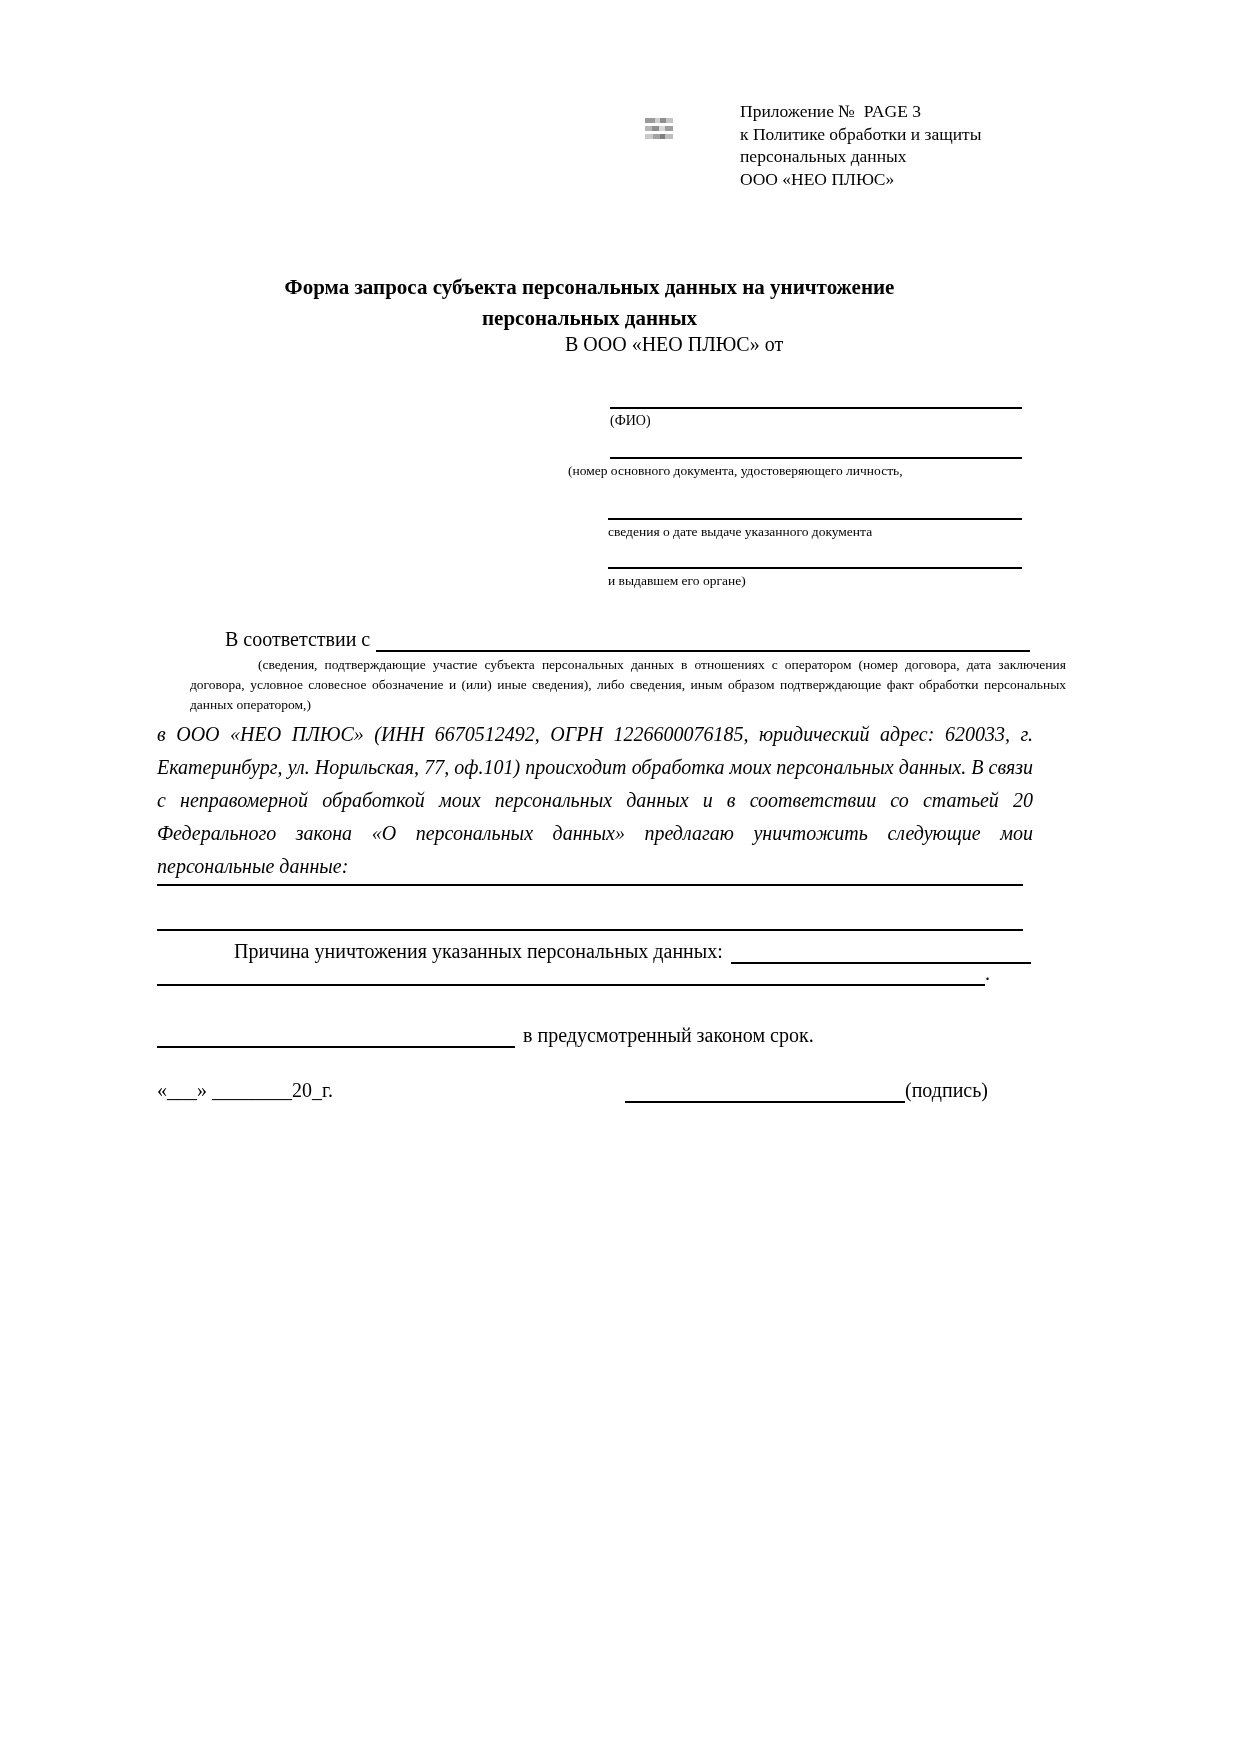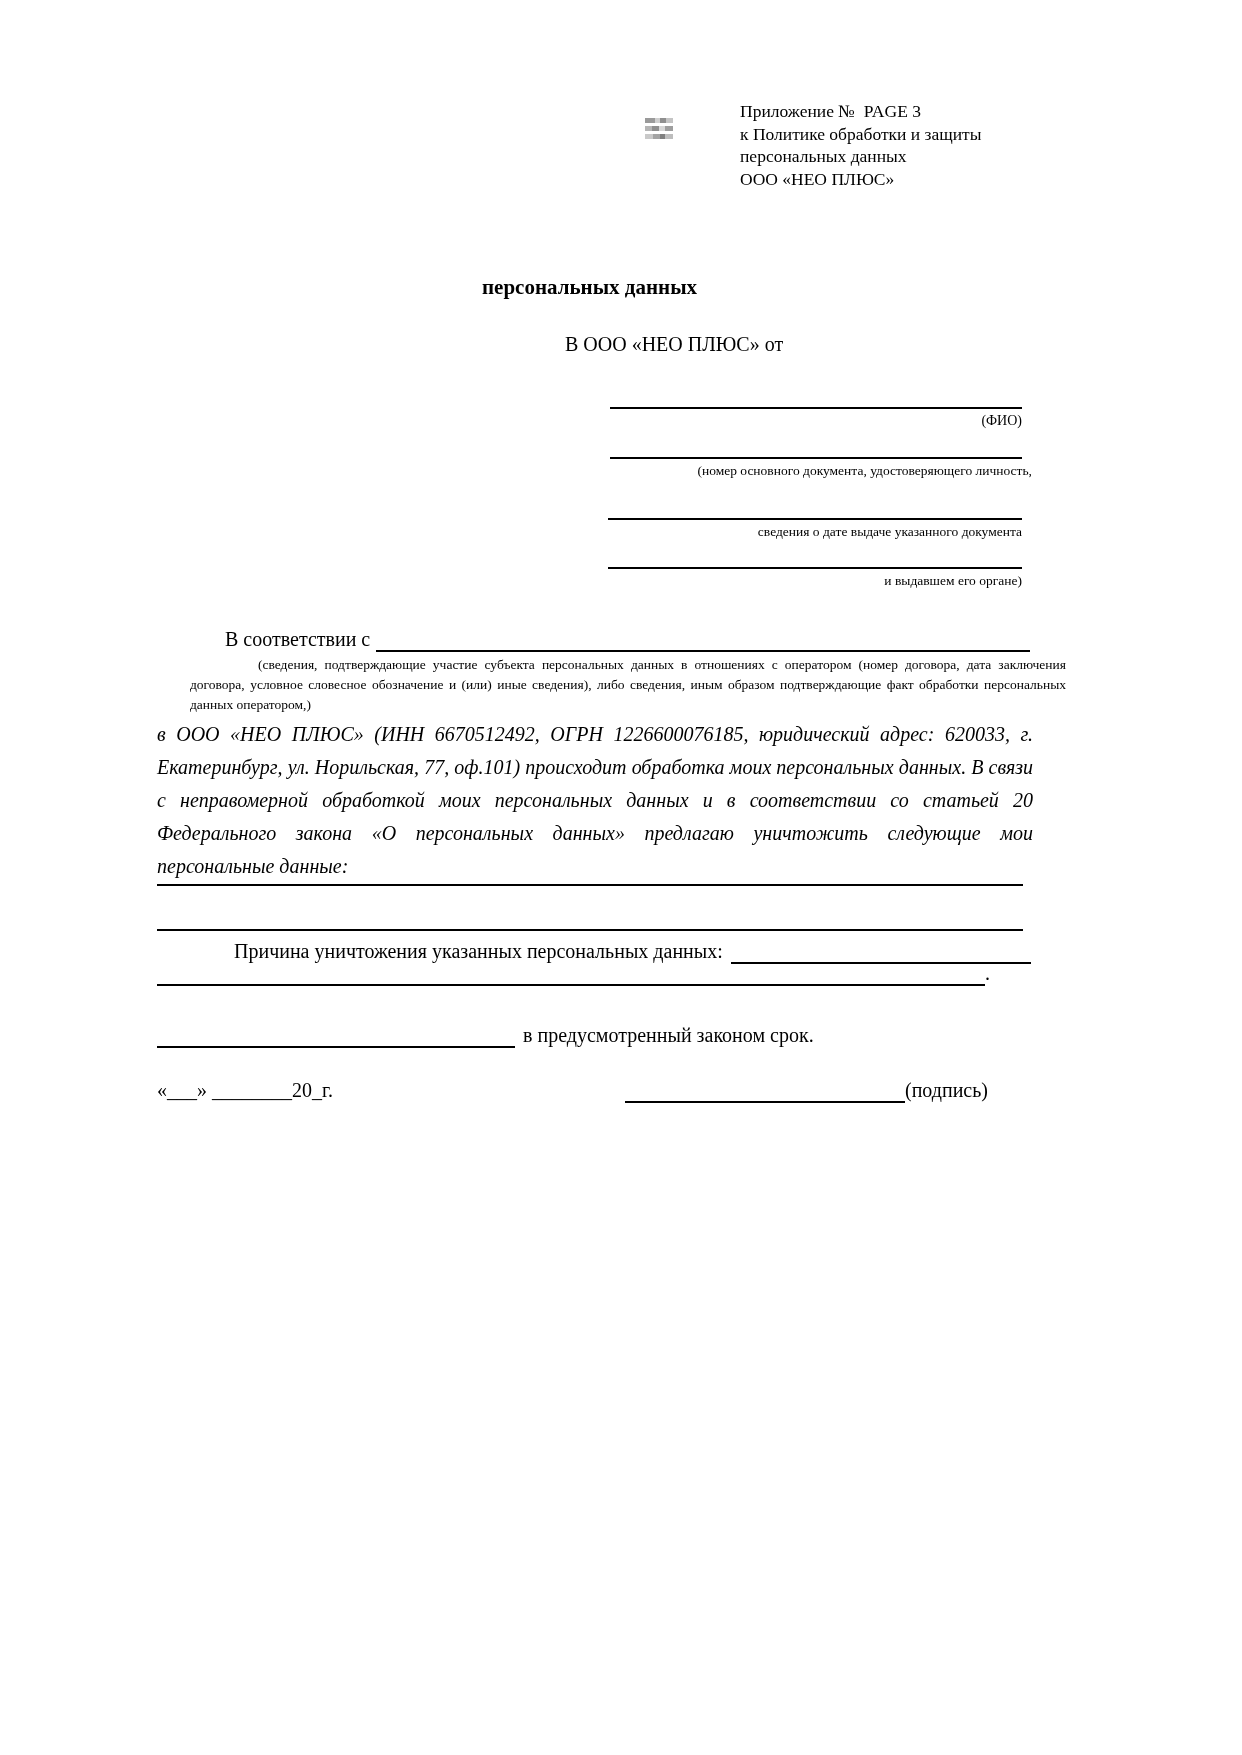--- a/index.html
+++ b/index.html
@@ -20,21 +20,21 @@
     background:linear-gradient(90deg,#9a9a9a 0 35%,#cfcfcf 35% 55%,#8f8f8f 55% 75%,#c4c4c4 75% 100%);}
   .artifact .bar:nth-child(2){background:linear-gradient(90deg,#b5b5b5 0 25%,#8f8f8f 25% 50%,#d6d6d6 50% 70%,#9e9e9e 70% 100%);}
   .artifact .bar:nth-child(3){background:linear-gradient(90deg,#c9c9c9 0 30%,#a3a3a3 30% 55%,#7f7f7f 55% 72%,#bdbdbd 72% 100%);}
 
   .hdr{font-size:17.5px;line-height:22.5px;white-space:pre-wrap;}
 
   .title{width:865px;text-align:center;font-weight:bold;font-size:21px;line-height:31px;}
   .addressee{font-size:20px;}
 
   .rule{border-top:2px solid #000;height:0;}
-  .caption{text-align:right;font-size:13.5px;line-height:17px;}
+  .caption{text-align:left;font-size:13.5px;line-height:17px;}
   .caption.fio{font-size:14px;}
 
   .row{display:flex;align-items:flex-start;}
   .row .txt{font-size:20px;line-height:26px;white-space:nowrap;}
   .row .fill{flex:1;border-bottom:2px solid #000;height:24px;}
   .row .fillw{border-bottom:2px solid #000;height:24px;}
 
   .note{font-size:13.5px;line-height:20px;text-align:justify;text-indent:68px;width:876px;margin-left:33px;}
   .para{font-size:20px;line-height:33px;text-align:justify;width:876px;font-style:italic;}
 </style>
@@ -50,30 +50,31 @@
   </div>
 
   <div class="abs" style="left:740px;top:100px;">
     <div class="hdr">Приложение №  PAGE 3</div>
     <div class="hdr">к Политике обработки и защиты</div>
     <div class="hdr">персональных данных</div>
     <div class="hdr">ООО «НЕО ПЛЮС»</div>
   </div>
 
   <div class="abs title" style="left:157px;top:272px;">
+    <span style="display:block">Форма запроса субъекта персональных данных на уничтожение</span>
     <span style="display:block">персональных данных</span>
   </div>
 
   <div class="abs addressee" style="left:565px;top:333px;">В ООО «НЕО ПЛЮС» от</div>
 
   <div class="abs rule" style="left:610px;top:407px;width:412px;"></div>
   <div class="abs caption fio" style="left:610px;top:412px;width:412px;">(ФИО)</div>
 
   <div class="abs rule" style="left:610px;top:457px;width:412px;"></div>
-  <div class="abs caption" style="left:600px;top:462px;width:432px;">(номер основного документа, удостоверяющего личность,</div>
+  <div class="abs caption" style="left:568px;top:462px;width:432px;">(номер основного документа, удостоверяющего личность,</div>
 
   <div class="abs rule" style="left:608px;top:518px;width:414px;"></div>
   <div class="abs caption" style="left:608px;top:523px;width:414px;">сведения о дате выдаче указанного документа</div>
 
   <div class="abs rule" style="left:608px;top:567px;width:414px;"></div>
   <div class="abs caption" style="left:608px;top:572px;width:414px;">и выдавшем его органе)</div>
 
   <div class="abs row" style="left:225px;top:626px;width:805px;">
     <span class="txt">В соответствии с</span>
     <span class="fill" style="margin-left:6px;"></span>

